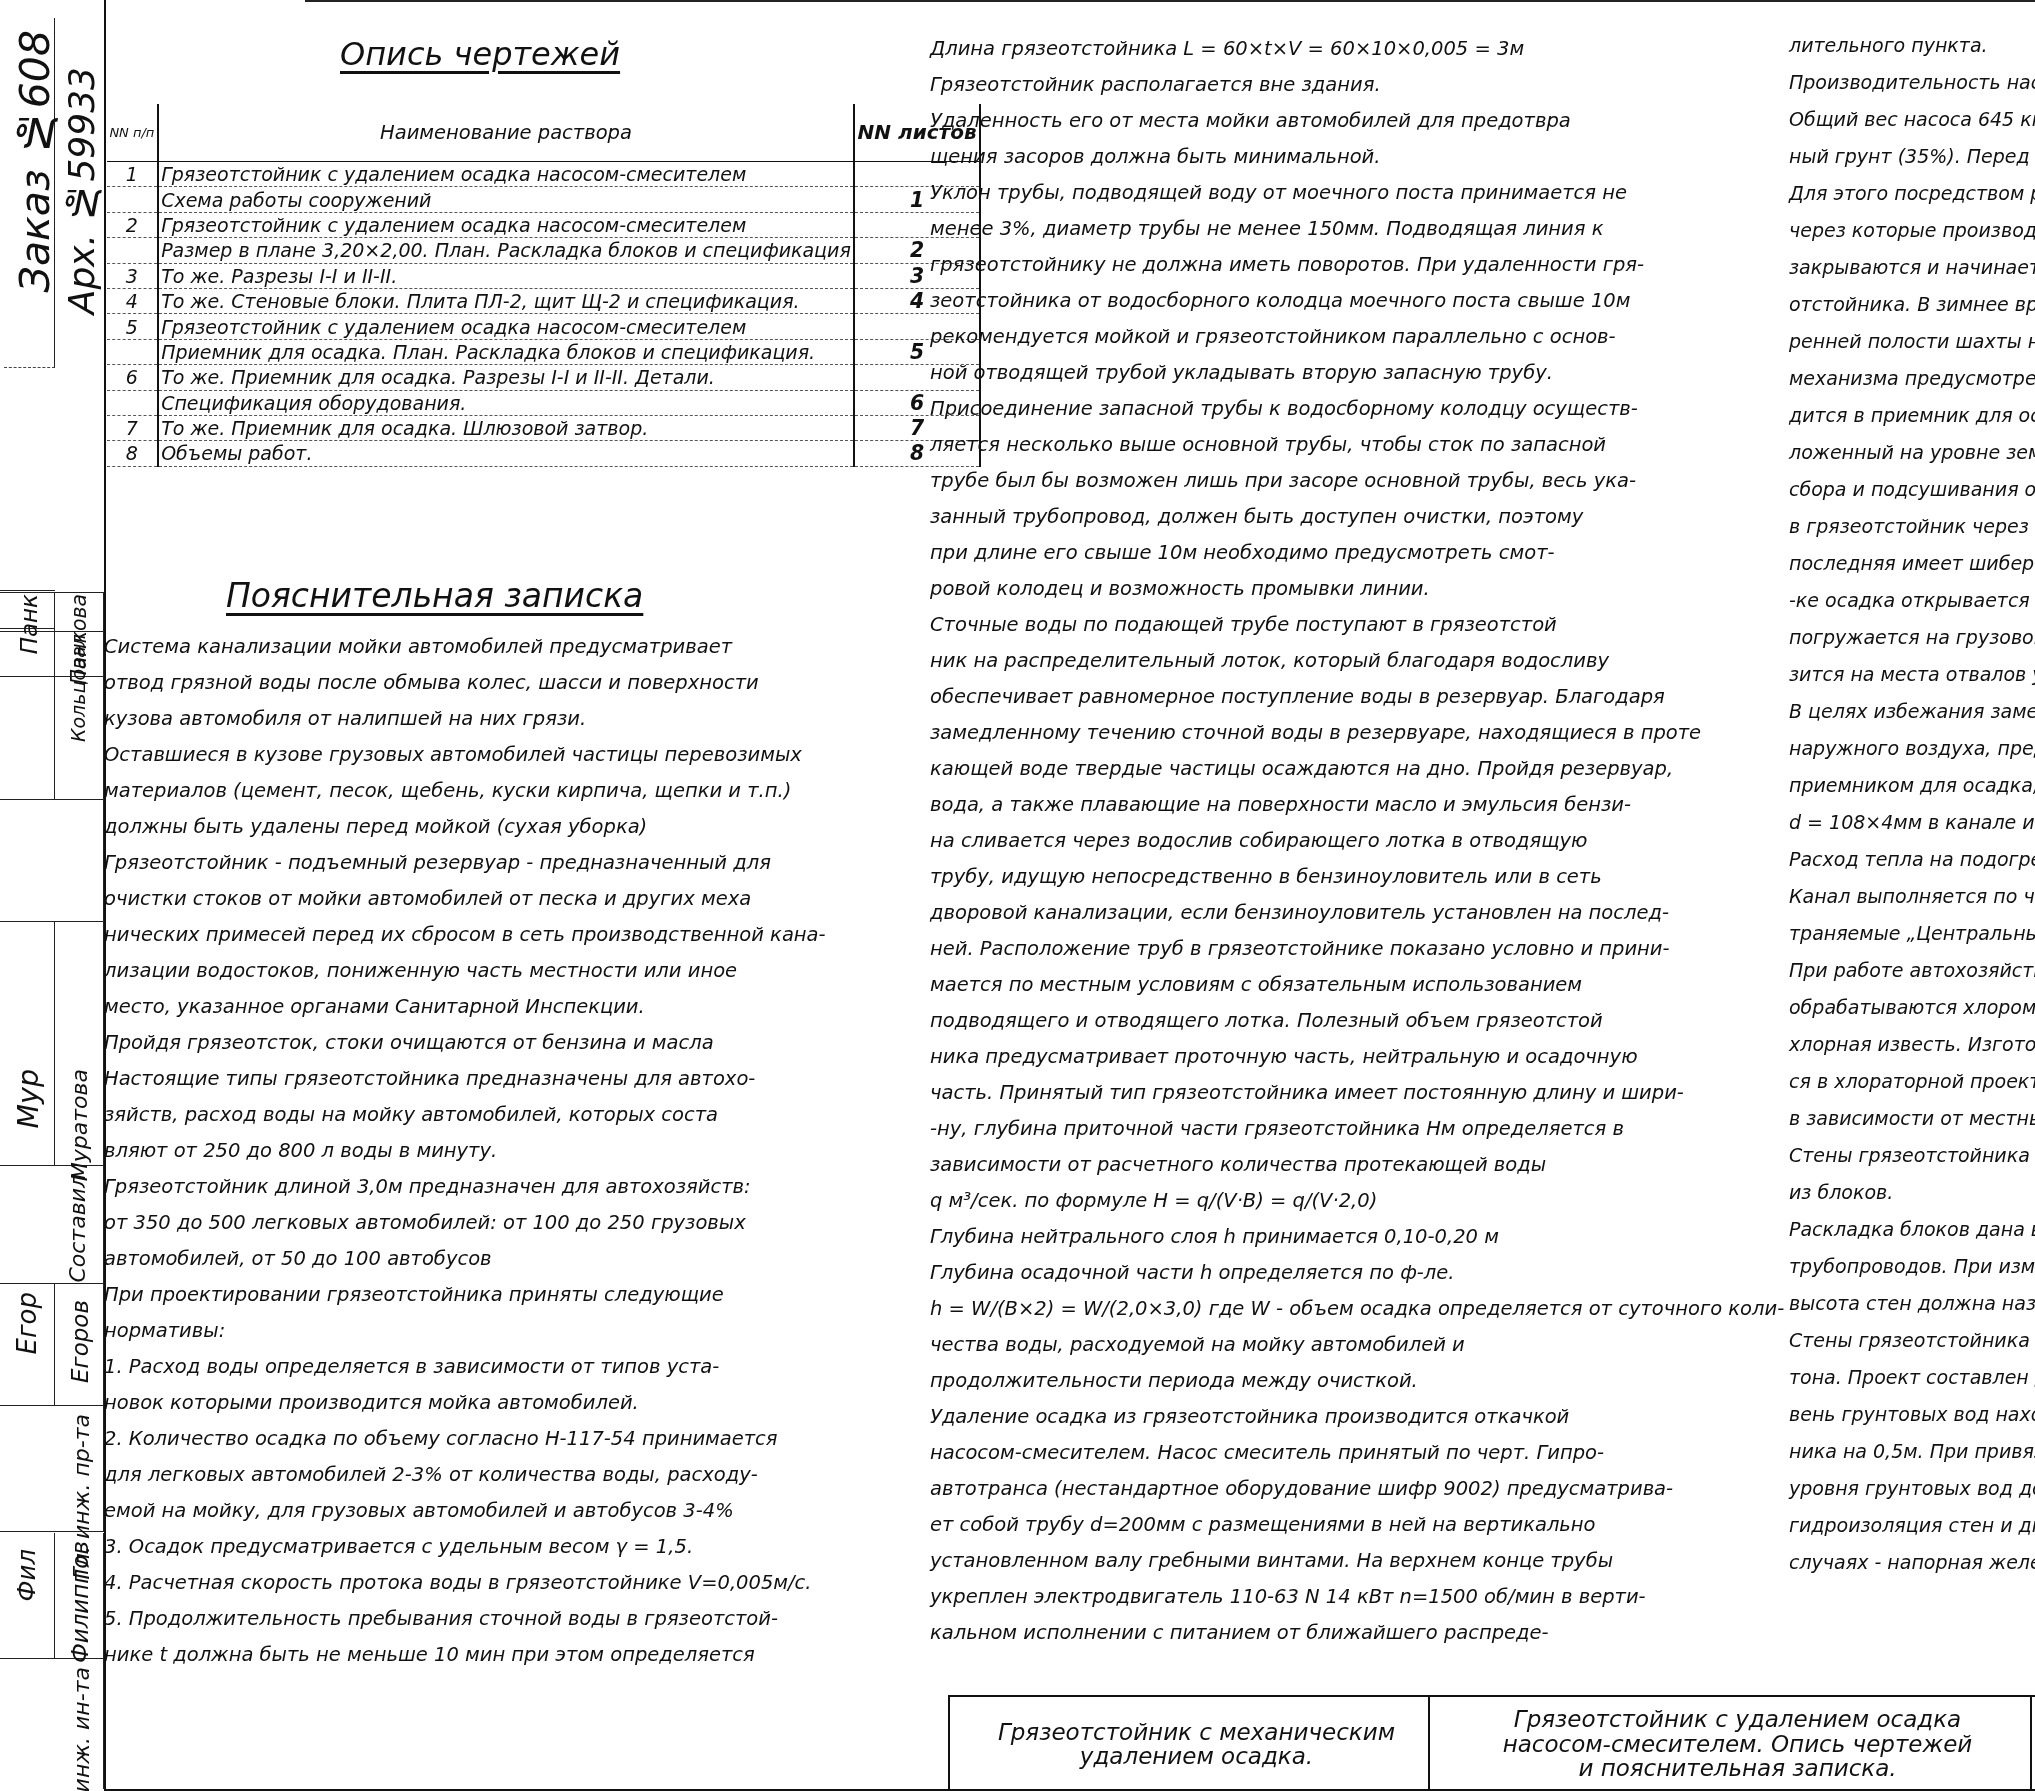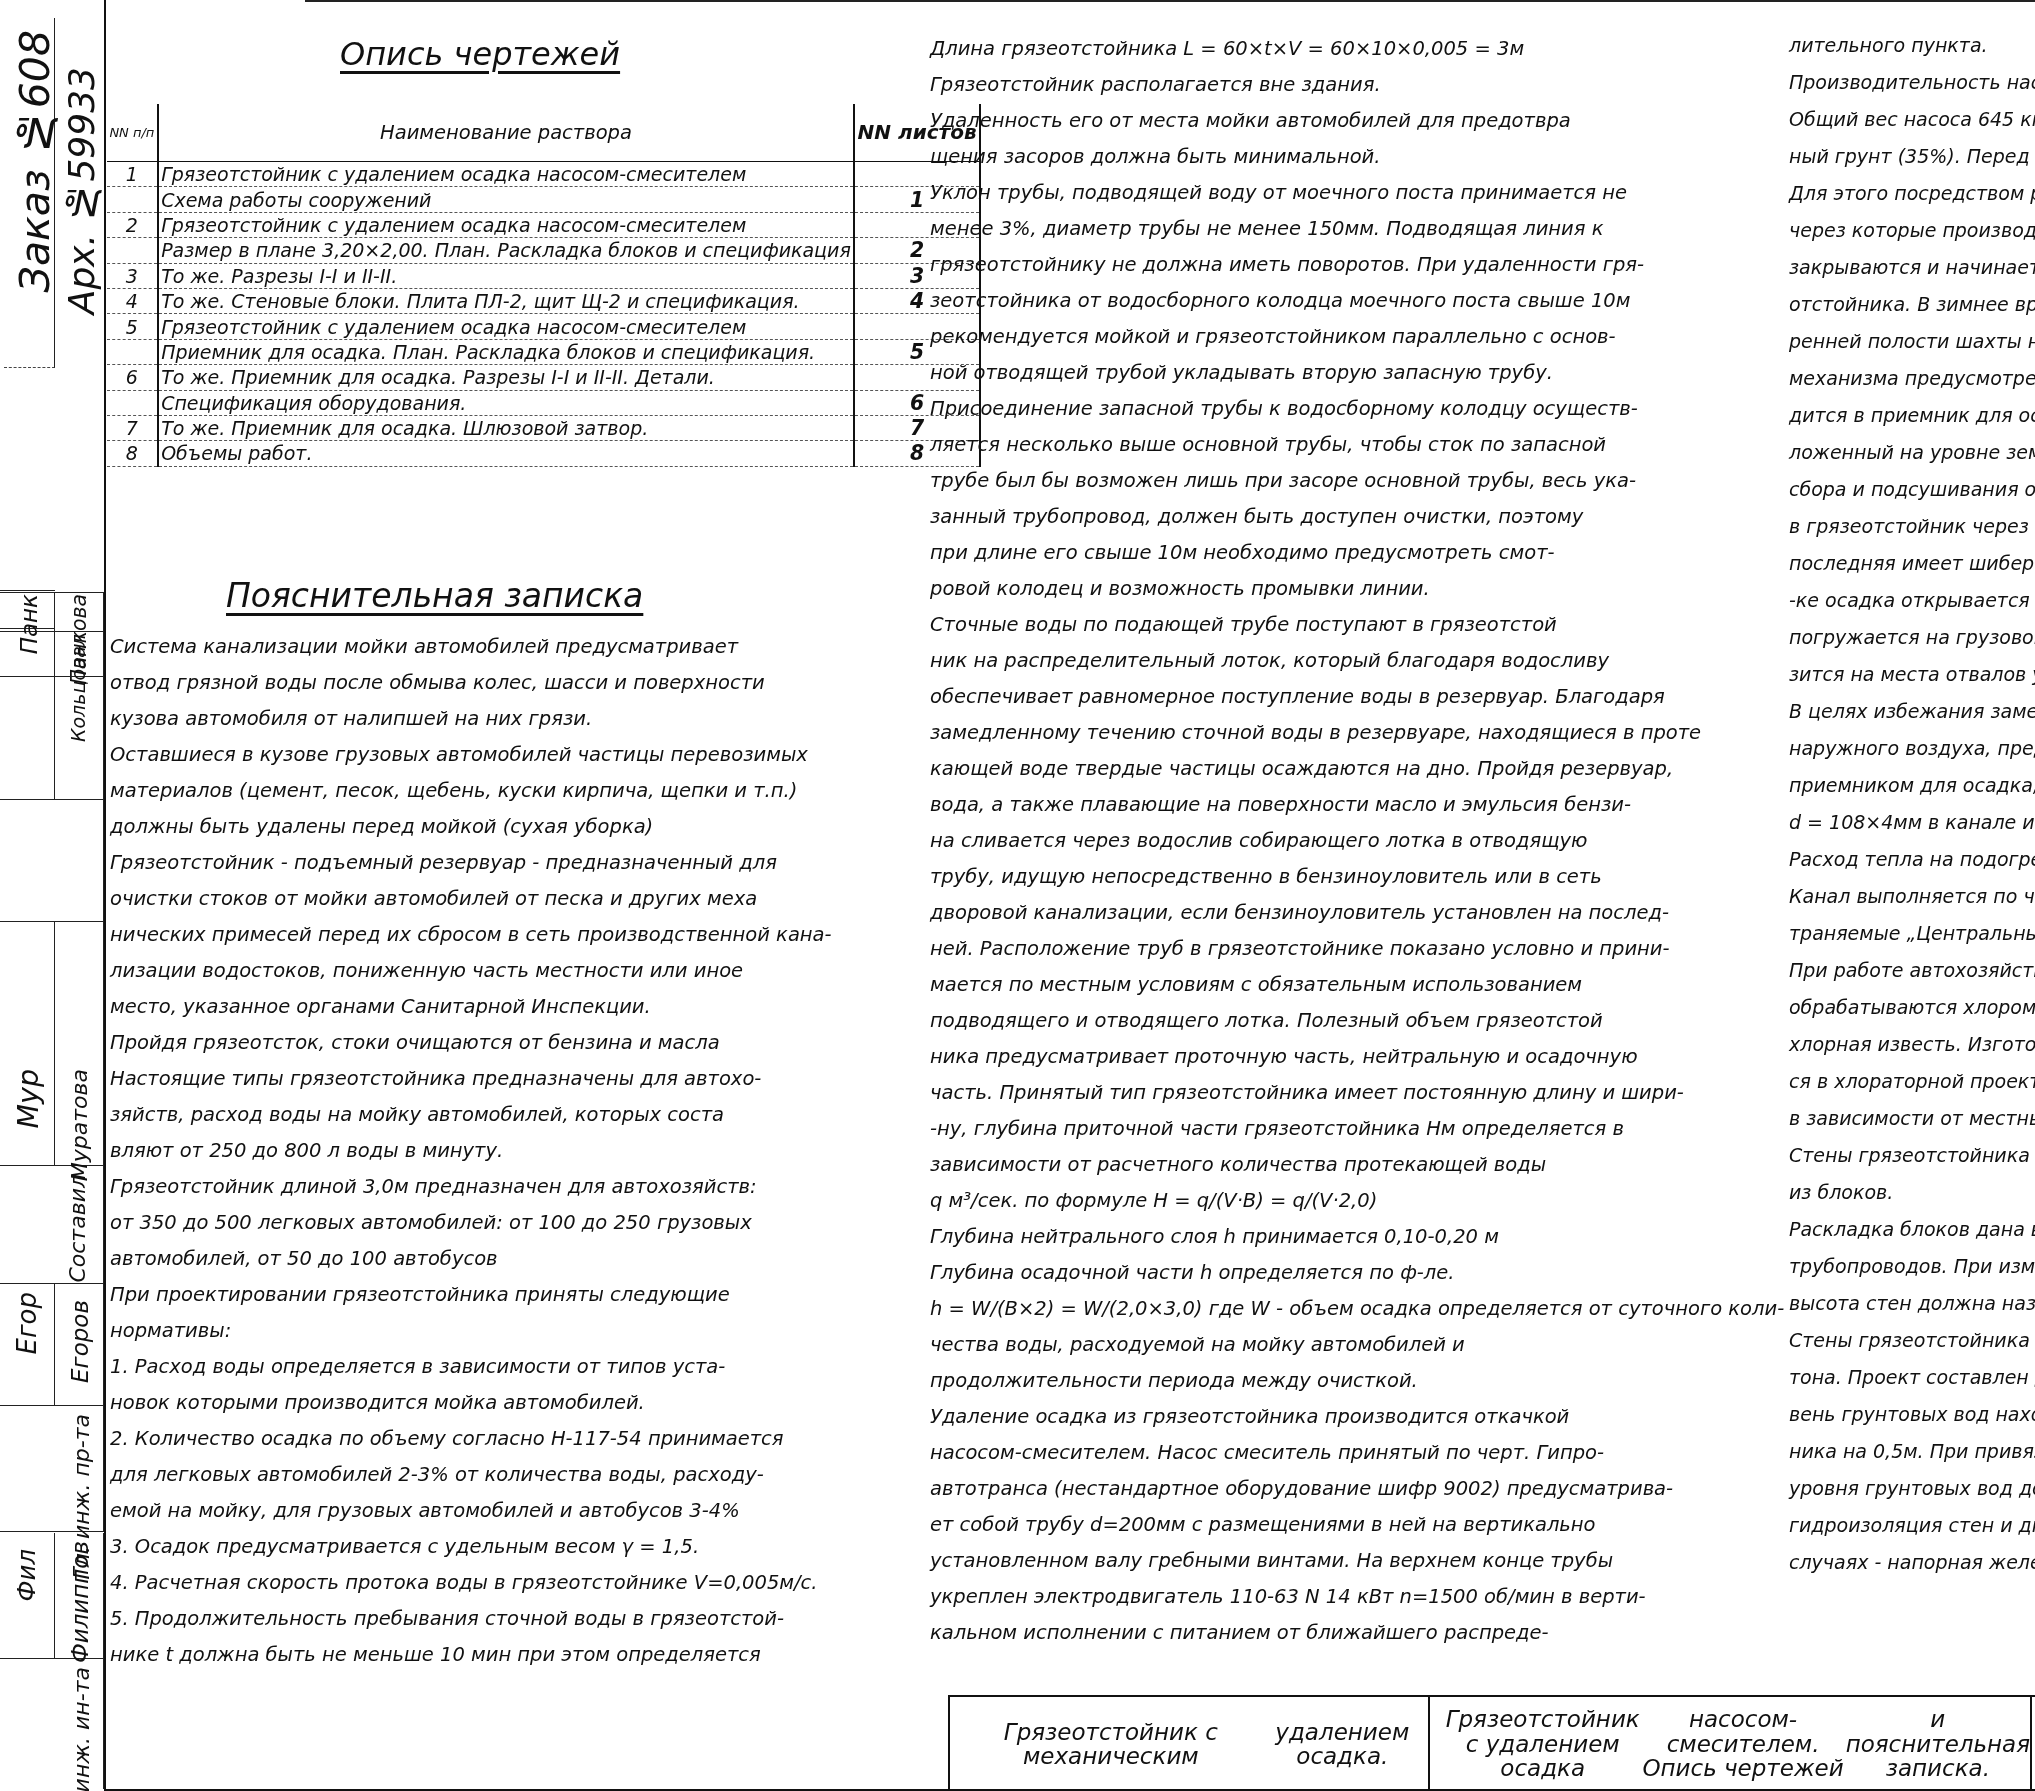--- a/index.html
+++ b/index.html
@@ -28,21 +28,21 @@
   .dwg-table .c-sheet { width: 53px; text-align: center; border-right: 2.4px solid #111; font-weight: bold; font-size: 20.4px; }
   .dwg-table th.c-no { font-size: 13px; line-height: 18px; }
   .dwg-table th.c-sheet { font-size: 20px; line-height: 20.4px; }
 
   
   .col { position: absolute; font-size: 20.4px; line-height: 36px; white-space: nowrap; }
   .col p { margin: 0; }
 
   
   .title-block { position: absolute; left: 948px; top: 1695px; width: 1687px; height: 94px; border-top: 2.8px solid #111; display: flex; }
-  .tb-cell { border-left: 2px solid #111; box-sizing: border-box; display: flex; flex-direction: row; align-items: center; justify-content: center; text-align: center; font-size: 23px; line-height: 24.4px; padding-left: 15px; }
+  .tb-cell { border-left: 2px solid #111; box-sizing: border-box; display: flex; flex-direction: column; align-items: center; justify-content: center; text-align: center; font-size: 23px; line-height: 24.4px; padding-left: 15px; }
   .tb-cell span { display: block; }
 </style>
 </head>
 <body>
 
 <div class="frame-top"></div>
 <div class="frame-left"></div>
 
 <div class="frame-bottom"></div>
 
@@ -188,21 +188,21 @@
       <tr>
         <td class="c-no">8</td>
         <td class="c-name">Объемы работ.</td>
         <td class="c-sheet">8</td>
       </tr>
     </tbody>
 </table>
 
 <div class="section-title" style="left:226px;top:576px;font-size:33px;">Пояснительная записка</div>
 
-<div class="col" id="col1" style="left:110px;top:629px;line-height:36px;font-size:19.5px;">
+<div class="col" id="col1" style="left:104px;top:629px;line-height:36px;font-size:19.5px;">
     <p>Система канализации мойки автомобилей предусматривает</p>
     <p>отвод грязной воды после обмыва колес, шасси и поверхности</p>
     <p>кузова автомобиля от налипшей на них грязи.</p>
     <p>Оставшиеся в кузове грузовых автомобилей частицы перевозимых</p>
     <p>материалов (цемент, песок, щебень, куски кирпича, щепки и т.п.)</p>
     <p>должны быть удалены перед мойкой (сухая уборка)</p>
     <p>Грязеотстойник - подъемный резервуар - предназначенный для</p>
     <p>очистки стоков от мойки автомобилей от песка и других меха</p>
     <p>нических примесей перед их сбросом в сеть производственной кана-</p>
     <p>лизации водостоков, пониженную часть местности или иное</p>

